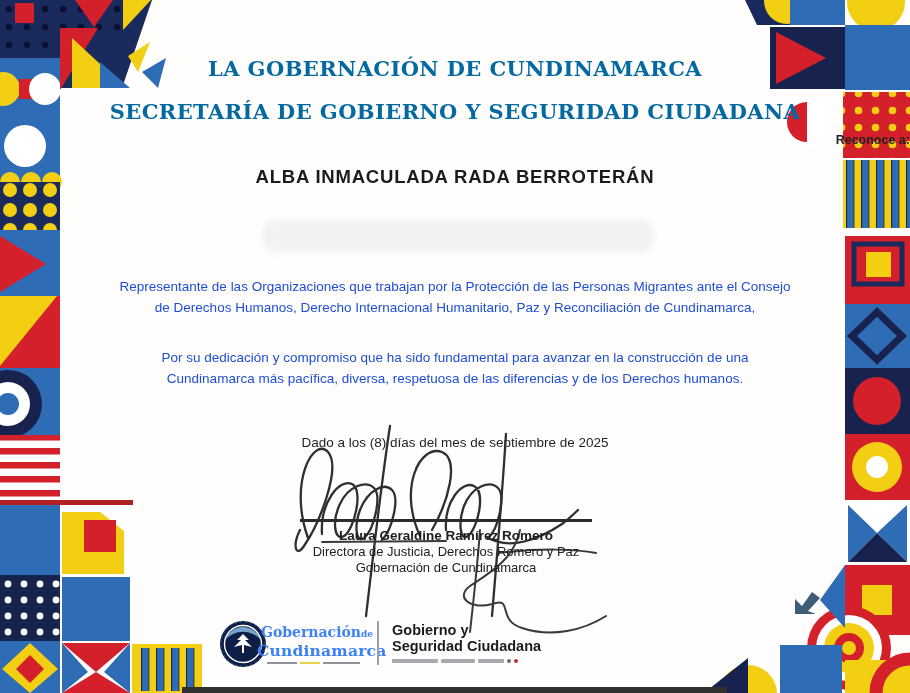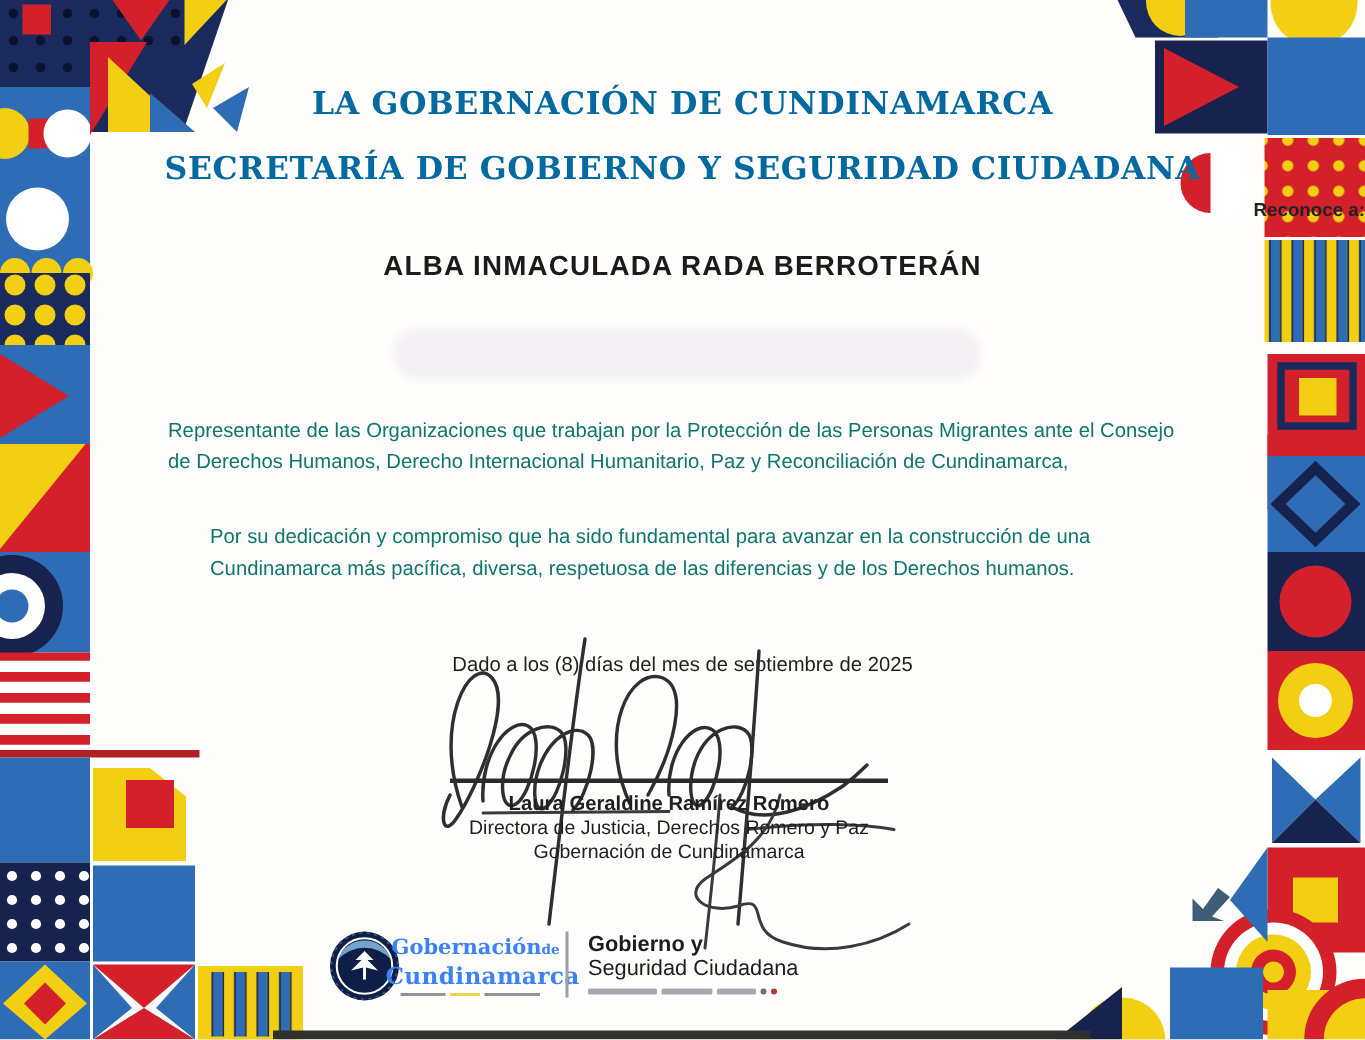--- a/index.html
+++ b/index.html
@@ -24,21 +24,21 @@
   }
   .recipient{
     position:absolute;left:0;top:166px;width:910px;text-align:center;
     font-size:18.5px;font-weight:bold;letter-spacing:.8px;color:#1b1b1b;
   }
   .redacted{
     position:absolute;left:262px;top:219px;width:392px;height:34px;
     background:#f3f1f3;border-radius:16px;filter:blur(3px);
   }
   .para{
-    position:absolute;text-align:left;color:#0f766e;
+    position:absolute;text-align:center;color:#1d4ed8;
     font-size:13.5px;line-height:21px;
   }
   .para-role{left:112px;top:276px;width:686px;}
   .para-merit{left:140px;top:347px;width:630px;}
   .date-line{
     position:absolute;left:0;top:403px;width:910px;text-align:center;
     font-size:13.5px;color:#1f1f1f;margin-top:32px;
   }
 
   .sig-svg{position:absolute;left:270px;top:418px;width:360px;height:202px;}
@@ -59,21 +59,21 @@
   .gov-line1 .small-de{font-size:9px;font-weight:bold;}
   .gov-line2{font-size:15.5px;font-weight:bold;line-height:17px;letter-spacing:.2px;}
   .gov-underline{margin:3px auto 0;width:96px;height:2px;display:flex;gap:3px;}
   .gov-underline span{height:2px;}
   .u1{width:30px;background:#8f9399;}
   .u2{width:20px;background:#e9d44c;}
   .u3{width:37px;background:#8f9399;}
   .footer-divider{position:absolute;left:172px;top:5px;width:1.5px;height:44px;background:#9aa0a6;}
   .sec-block{position:absolute;left:187px;top:6px;width:220px;color:#1c1c1e;}
   .sec-line1{font-size:14.5px;font-weight:bold;line-height:16px;}
-  .sec-line2{font-size:14.5px;font-weight:400;line-height:17px;}
+  .sec-line2{font-size:14.5px;font-weight:700;line-height:17px;}
   .sec-tagline{margin-top:4px;display:flex;align-items:center;gap:3px;}
   .sec-tagline i{display:block;height:3.5px;background:#a9a9ad;border-radius:1px;}
   .t1{width:46px;}.t2{width:34px;}.t3{width:26px;}
   .tagdot{width:4px;height:4px;border-radius:50%;}
   .tagdot.d1{background:#6d6d72;}
   .tagdot.d2{background:#b8352c;}
 
   .bottom-shadow{position:absolute;left:182px;top:687px;width:545px;height:6px;background:#30302e;z-index:1;}
 </style>
 </head>

